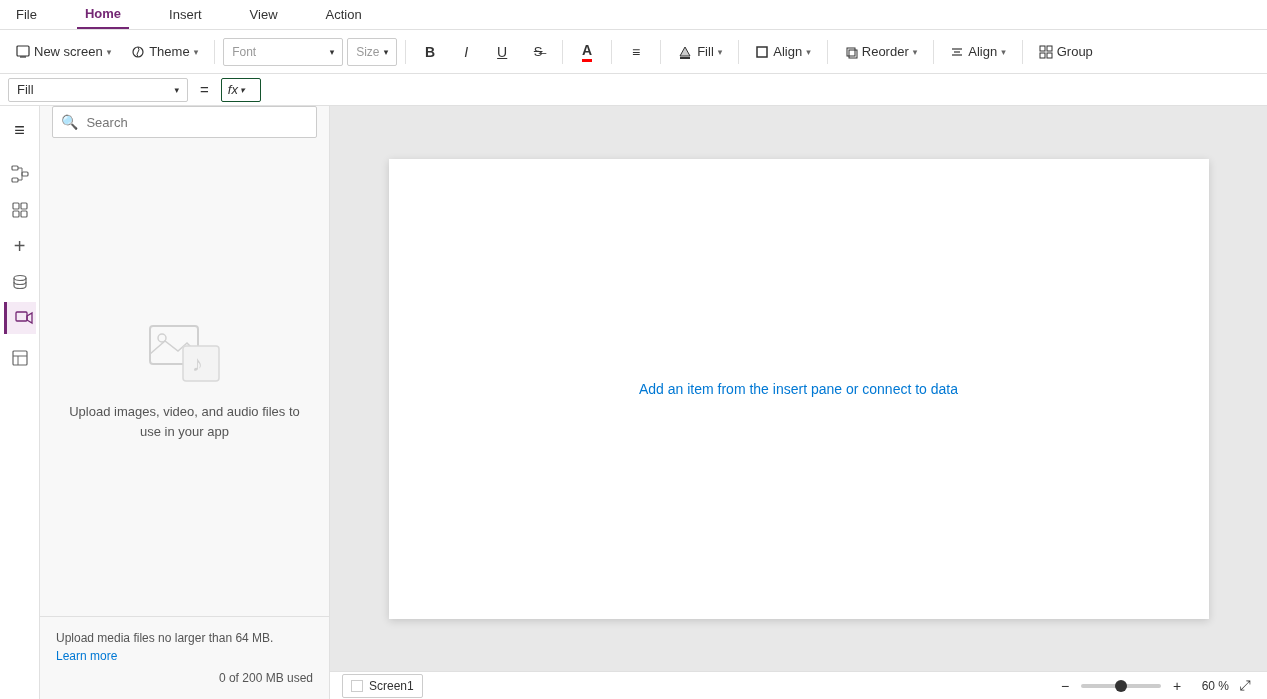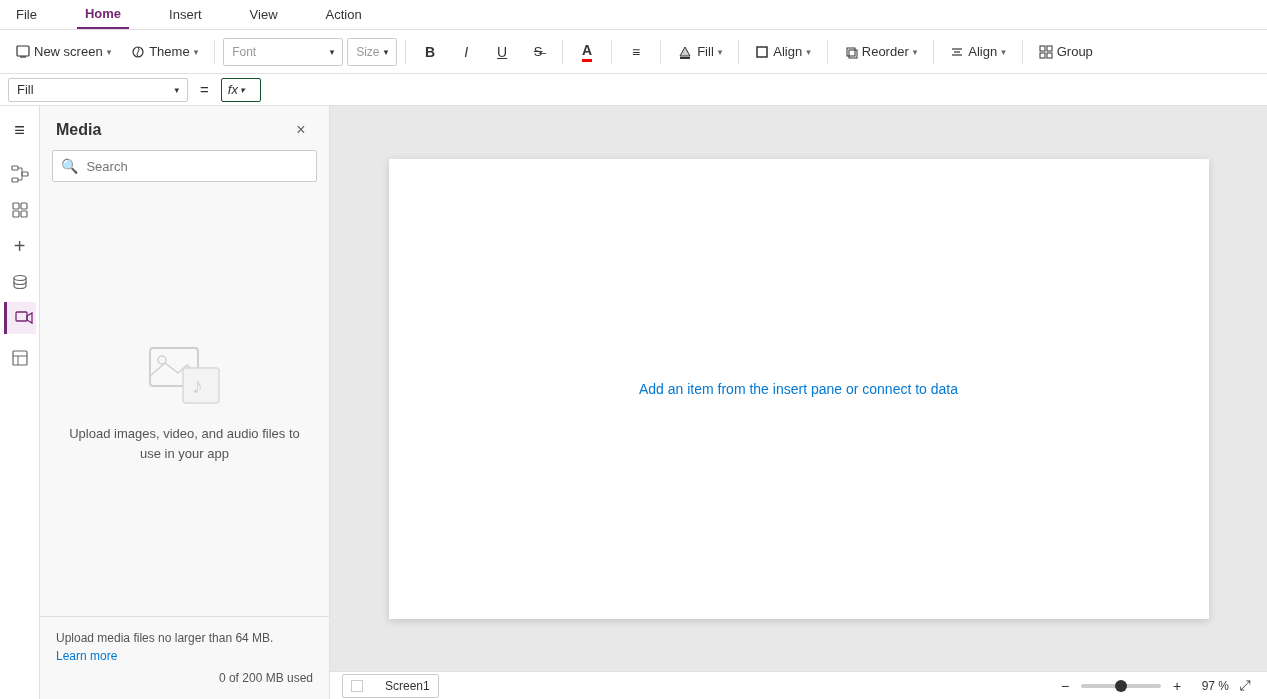--- a/index.html
+++ b/index.html
@@ -155,21 +155,21 @@
       font-size: 14px; color: #0078d4;
     }
     .canvas-placeholder-text a { color: #0078d4; cursor: pointer; }
 
     
     .status-bar {
       height: 28px; background: #fff; border-top: 1px solid #e0e0e0;
       display: flex; align-items: center; padding: 0 12px; gap: 8px;
     }
     .screen-tab {
-      display: flex; align-items: center; gap: 22px; padding: 0 8px;
+      display: flex; align-items: center; gap: 6px; padding: 0 8px;
       height: 24px; border: 1px solid #ccc; border-radius: 2px; background: #fff;
       cursor: pointer; font-size: 12px; color: #333;
     }
     .screen-tab-icon { width: 12px; height: 12px; border: 1px solid #ccc; background: #fff; display: inline-block; }
     .zoom-controls {
       margin-left: auto; display: flex; align-items: center; gap: 6px;
     }
     .zoom-btn {
       width: 20px; height: 20px; border: none; background: transparent;
       cursor: pointer; font-size: 14px; color: #333; display: flex;
@@ -366,24 +366,20 @@
     <button class="sidebar-icon-btn" style="margin-top:4px">
       <svg width="18" height="18" viewBox="0 0 18 18" fill="none">
         <rect x="2" y="2" width="14" height="14" rx="1" stroke="#666" stroke-width="1.2" fill="none"></rect>
         <line x1="2" y1="7" x2="16" y2="7" stroke="#666" stroke-width="1"></line>
         <line x1="7" y1="7" x2="7" y2="16" stroke="#666" stroke-width="1"></line>
       </svg>
     </button>
   </div>
 
   <div class="media-panel">
-    <div class="media-panel-header">
-      <span class="media-panel-title">Media</span>
-      <button class="media-panel-close">×</button>
-    </div>
 
     <div class="media-search">
       <span class="media-search-icon">🔍</span>
       <input type="text" placeholder="Search" style="">
     </div>
 
 
     <div class="media-empty-area">
 
       <svg class="media-empty-svg" width="80" height="65" viewBox="0 0 80 65" fill="none">
@@ -422,18 +418,18 @@
         <span>Screen1</span>
       </div>
 
       <div class="zoom-controls">
         <button class="zoom-btn">−</button>
         <div class="zoom-slider">
           <div class="zoom-slider-track"></div>
           <div class="zoom-slider-thumb"></div>
         </div>
         <button class="zoom-btn">+</button>
-        <span class="zoom-level">97 %</span>
+        <span class="zoom-level">60 %</span>
         <button class="zoom-expand-btn">⤢</button>
       </div>
     </div>
   </div>
 </div>
 
 </body></html>

